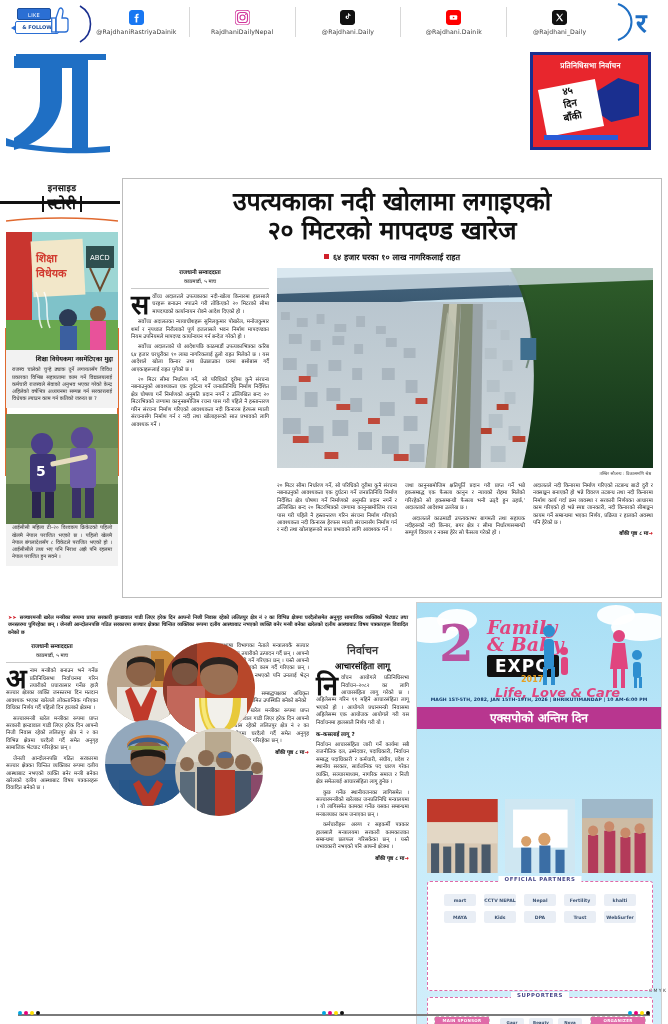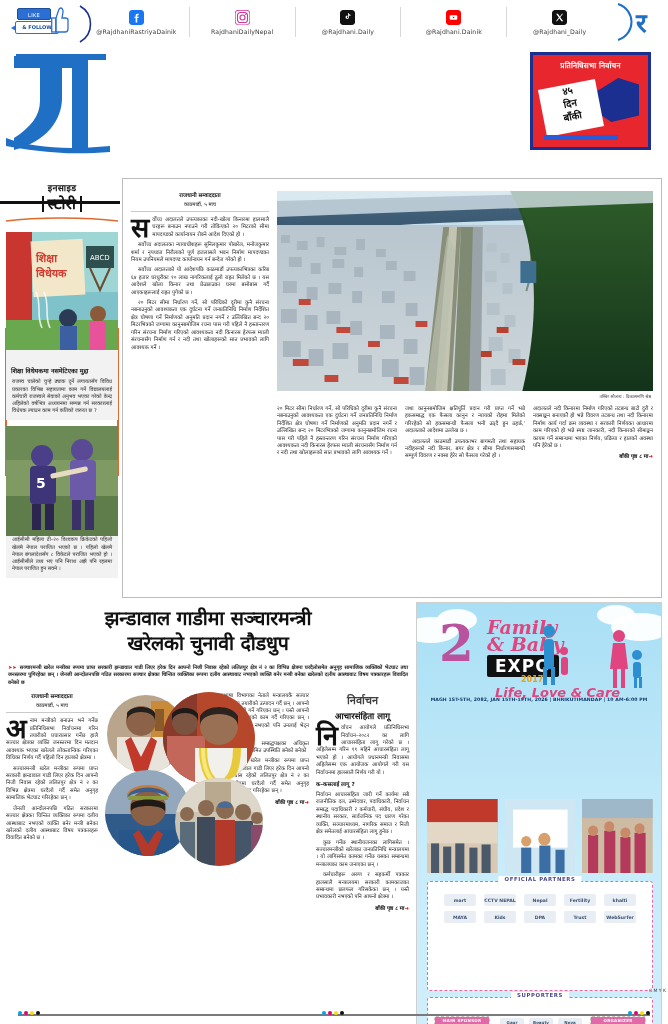--- a/index.html
+++ b/index.html
@@ -107,23 +107,22 @@
   .rail-head .l2 {
     font-size:15px; font-weight:bold; color:#111; letter-spacing:.5px;
     border-left:2px solid #111; border-right:2px solid #111; display:inline-block; padding:0 4px;
     line-height:16px; margin-top:1px;
   }
   .rail-swoosh { width:100%; height:6px; margin:2px 0 5px 0; }
   .rail-card { background:#f2f2f2; padding:0 0 6px 0; margin-bottom:6px; position:relative;}
   .rail-img { width:100%; height:118px; display:block; }
   .rail-img2 { width:100%; height:110px; display:block; }
   .rail-title {
-    font-size:6.4px; font-weight:bold; text-align:left; color:#111; line-height:8.4px;
+    font-size:6.4px; font-weight:bold; text-align:right; color:#111; line-height:8.4px;
     padding:5px 5px 3px 5px;
-    margin-top:12px;
   }
   .rail-text {
     font-size:5.2px; color:#333; line-height:7.2px; text-align:justify; padding:0 6px;
   }
   .rail-bracket-l, .rail-bracket-r {
     position:absolute; width:9px; height:148px; top:150px;
     border:2.5px solid #e0692f;
   }
   .rail-bracket-l { left:-1px; border-right:none; }
   .rail-bracket-r { right:-1px; border-left:none; }
@@ -414,20 +413,27 @@
           <rect x="64" y="34" width="26" height="40" rx="4" fill="#6b5aa8"></rect>
           <rect x="66" y="74" width="9" height="30" fill="#3a3168"></rect>
           <rect x="79" y="74" width="9" height="30" fill="#3a3168"></rect>
           <rect x="44" y="44" width="38" height="5" rx="2" fill="#e8dcc0" transform="rotate(-12 63 46)"></rect>
         </svg>
         <div class="rail-text">आईसीसी महिला टी–२० विश्वकप क्रिकेटको पहिलो खेलमै नेपाल पराजित भएको छ । पहिलो खेलमै नेपाल बंगलादेशसँग ८ विकेटले पराजित भएको हो । आईसीसीले तथ्य भए पनि निराश अझै पनि रहलमा नेपाल पराजित हुन सक्ने ।</div>
       </div>
     </div>
 
     <div class="lead">
+      <div class="lead-h1">
+        <div>उपत्यकाका नदी खोलामा लगाइएको</div>
+        <div>२० मिटरको मापदण्ड खारेज</div>
+      </div>
+      <div class="lead-sub">
+        <span class="sq"></span><span>६४ हजार घरका १० लाख नागरिकलाई राहत</span>
+      </div>
 
       <div class="lead-body">
         <div class="lead-col1">
           <div class="byline">
             <div class="b1">राजधानी सम्वाददाता</div>
             <div class="b2">काठमाडौं, ५ माघ</div>
           </div>
           <div class="byline-rule"></div>
           <div class="drop-para">
             <span class="dropcap">स</span><span>र्वोच्च अदालतले उपत्यकाका नदी-खोला किनारमा हालसालै घरहरू बनाउन नपाउने गरी तोकिएको २० मिटरको सीमा मापदण्डको कार्यान्वयन रोक्ने आदेश दिएको हो ।</span>
@@ -541,24 +547,20 @@
               <div class="contd">
                 <span>बाँकी पृष्ठ ८ मा</span><span class="arw">➜</span>
               </div>
             </div>
           </div>
         </div>
       </div>
     </div>
 
     <div class="story2">
-      <div class="s2-h1">
-        <div>झन्डावाल गाडीमा सञ्चारमन्त्री</div>
-        <div>खरेलको चुनावी दौडधुप</div>
-      </div>
       <div class="s2-kicker">
         <span class="arw">➤➤</span><span>सञ्चारमन्त्री खरेल मन्त्रीका रूपमा प्राप्त सरकारी झन्डावाल गाडी लिएर हरेक दिन आफ्नो निजी निवास रहेको ललितपुर क्षेत्र नं २ का विभिन्न क्षेत्रमा घरदैलोसमेत अनुगृह सामाजिक व्यक्तिको भेटघाट तथा जनस्तरमा पुगिरहेका छन् । जेनजी आन्दोलनपछि गठित सरकारमा सञ्चार क्षेत्रका चिन्तित व्यक्तिका रूपमा दलीय आस्थाबाट नभएको व्यक्ति बनेर मन्त्री बनेका खरेलको दलीय आस्थाबाट विषय पत्रकारहरू विवादित बनेको छ</span>
       </div>
 
       <div class="s2-cols">
         <div class="s2-c1">
           <div class="byline">
             <div class="b1">राजधानी सम्वाददाता</div>
             <div class="b2">काठमाडौं, ५ माघ</div>
           </div>
@@ -690,20 +692,21 @@
           <rect x="8" y="42" width="4" height="19" fill="#e0457f"></rect>
             <rect x="16" y="42" width="4" height="19" fill="#e0457f"></rect>
           <circle cx="32" cy="28" r="5" fill="#2e8fd0"></circle>
             <rect x="28" y="35" width="8" height="16" rx="3" fill="#2e8fd0"></rect>
           <rect x="29" y="50" width="3" height="11" fill="#2e8fd0"></rect>
             <rect x="34" y="50" width="3" height="11" fill="#2e8fd0"></rect>
         </svg>
       </div>
 
       <div class="ad-venue">MAGH 1ST-5TH, 2082, JAN 15TH-19TH, 2026 | BHRIKUTIMANDAP | 10 AM-6:00 PM</div>
+      <div class="ad-band">एक्सपोको अन्तिम दिन</div>
 
       <div class="ad-photos">
         <svg viewBox="0 0 70 70" preserveAspectRatio="none">
           <rect width="70" height="70" fill="#d9c9b4"></rect>
             <rect y="0" width="70" height="22" fill="#c0392b"></rect>
           <rect y="22" width="70" height="20" fill="#e3d7c5"></rect>
           <g fill="#4a5a6a">
               <rect x="4" y="42" width="8" height="28"></rect>
               <rect x="16" y="45" width="8" height="25"></rect>
           <rect x="28" y="42" width="9" height="28"></rect>

